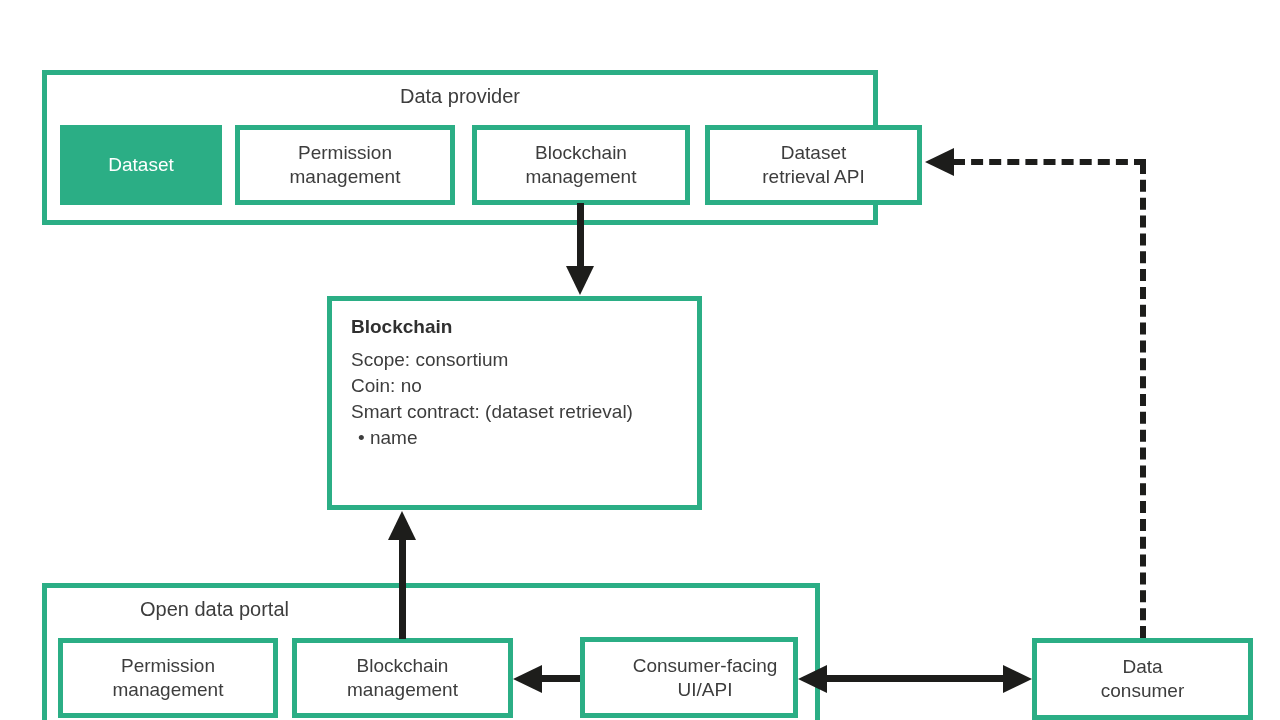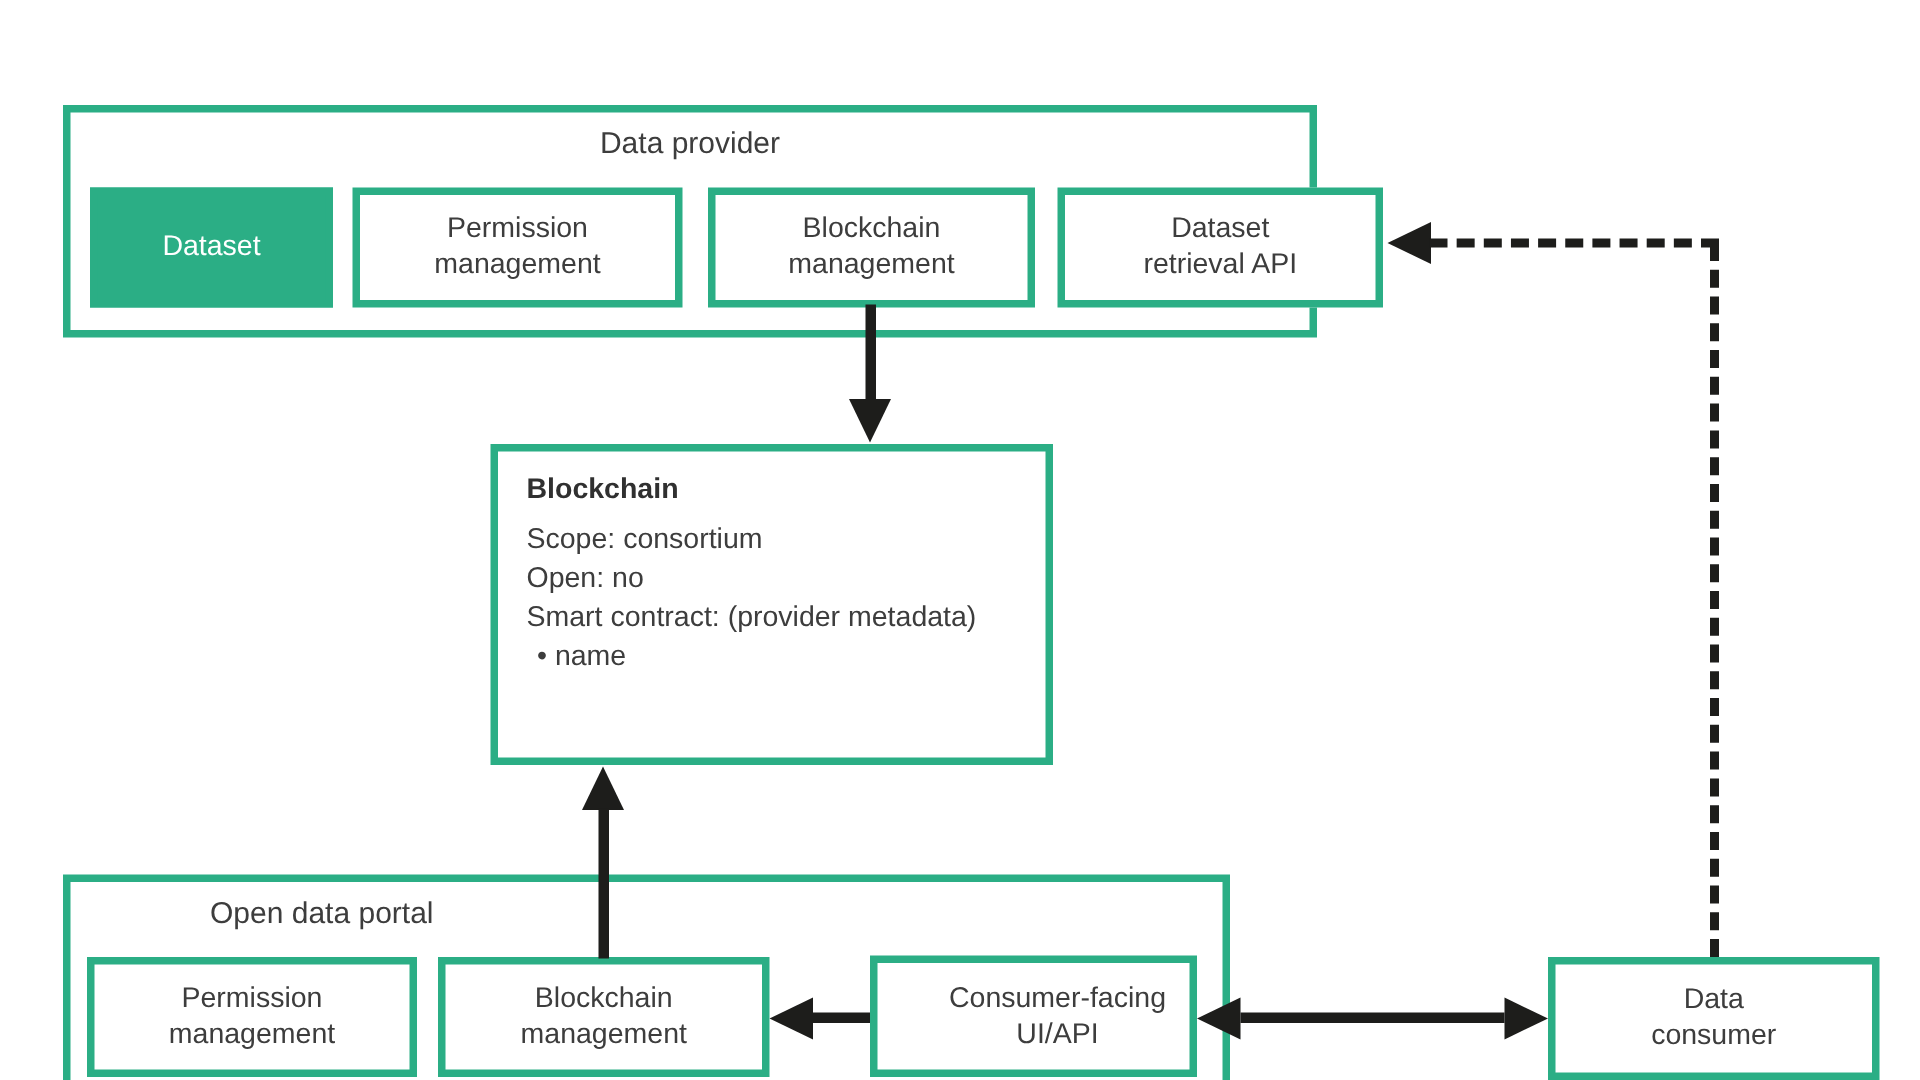--- a/index.html
+++ b/index.html
@@ -88,22 +88,22 @@
 management</span>
   </div>
   <div class="node" id="dp-box-api">
     <span>Dataset
 retrieval API</span>
   </div>
 
   <div class="bc-box" id="bc-box">
     <div class="bc-title">Blockchain</div>
     <div class="bc-line">Scope: consortium</div>
-    <div class="bc-line">Open: no</div>
-    <div class="bc-line">Smart contract: (provider metadata)</div>
+    <div class="bc-line">Coin: no</div>
+    <div class="bc-line">Smart contract: (dataset retrieval)</div>
     <div class="bc-bullet">name</div>
   </div>
 
   <div class="group" id="odp-group"></div>
   <div class="group-title" id="odp-title">Open data portal</div>
   <div class="node" id="odp-box-permission">
     <span>Permission
 management</span>
   </div>
   <div class="node" id="odp-box-blockchain">

